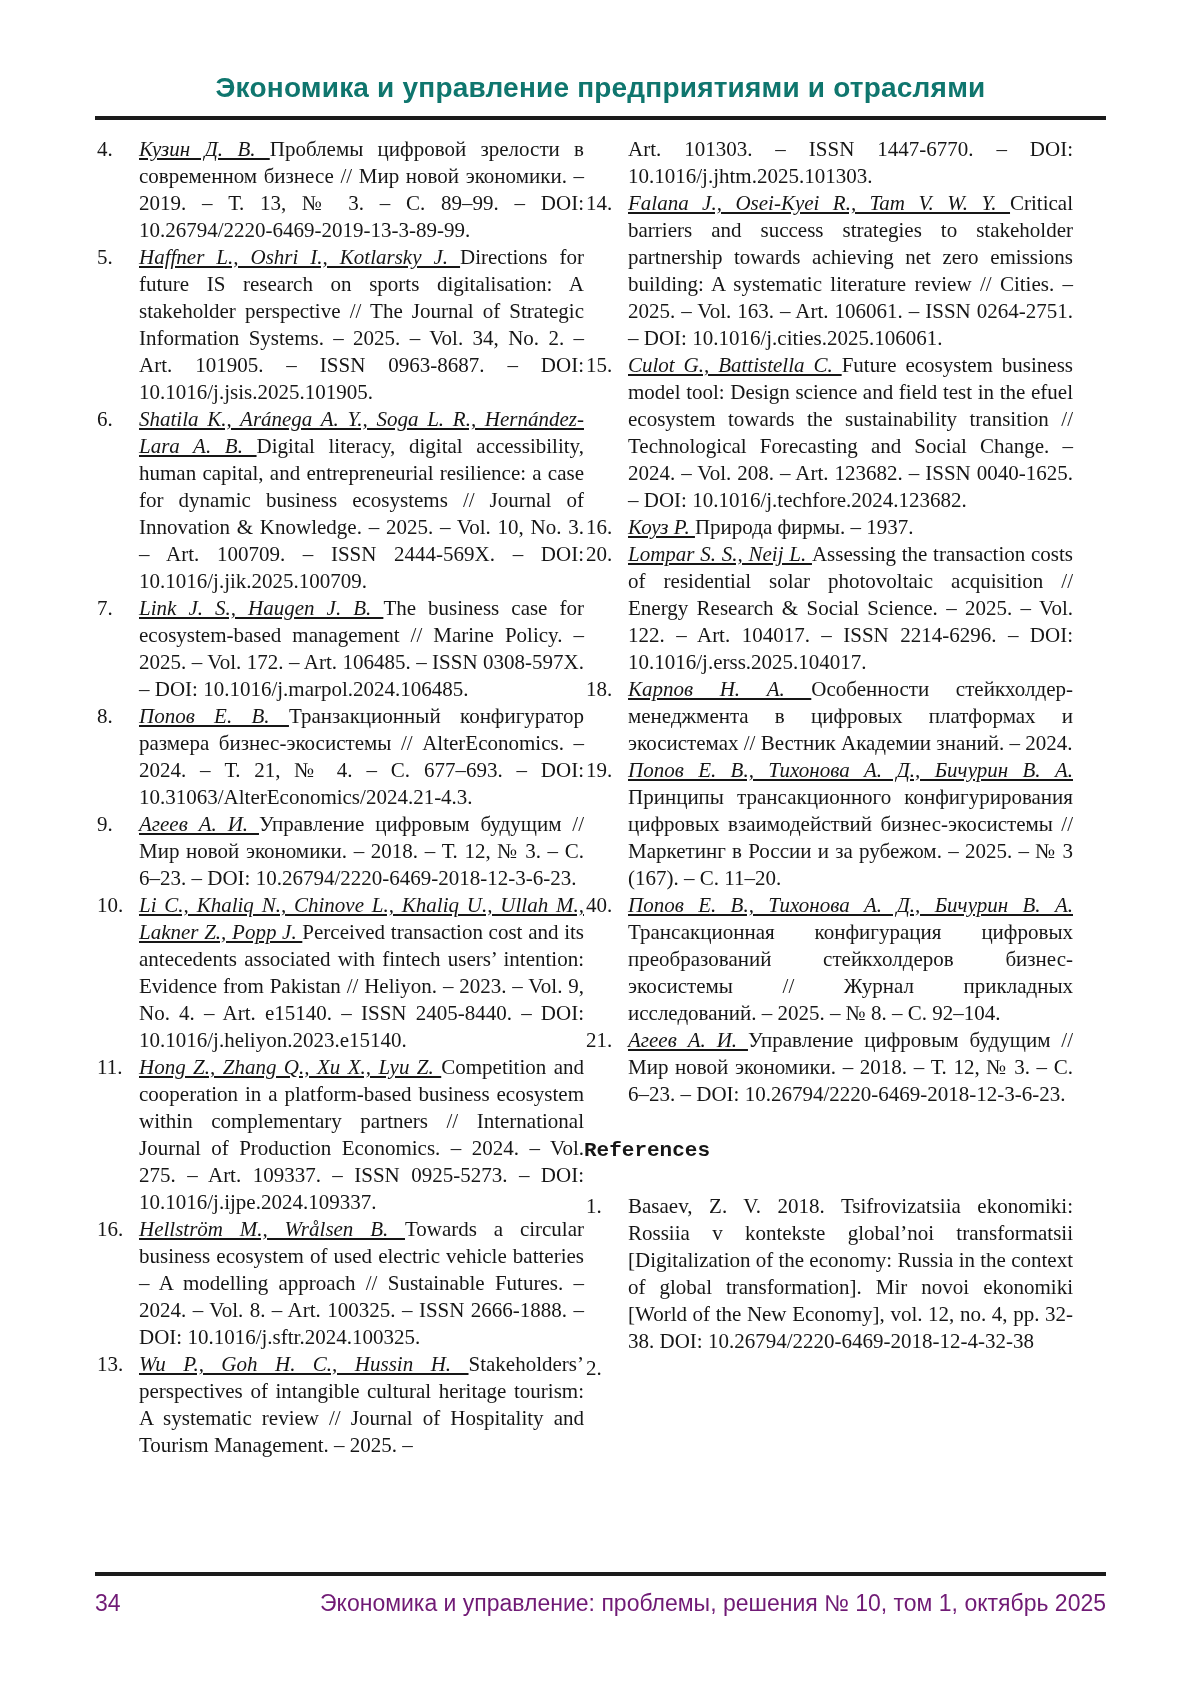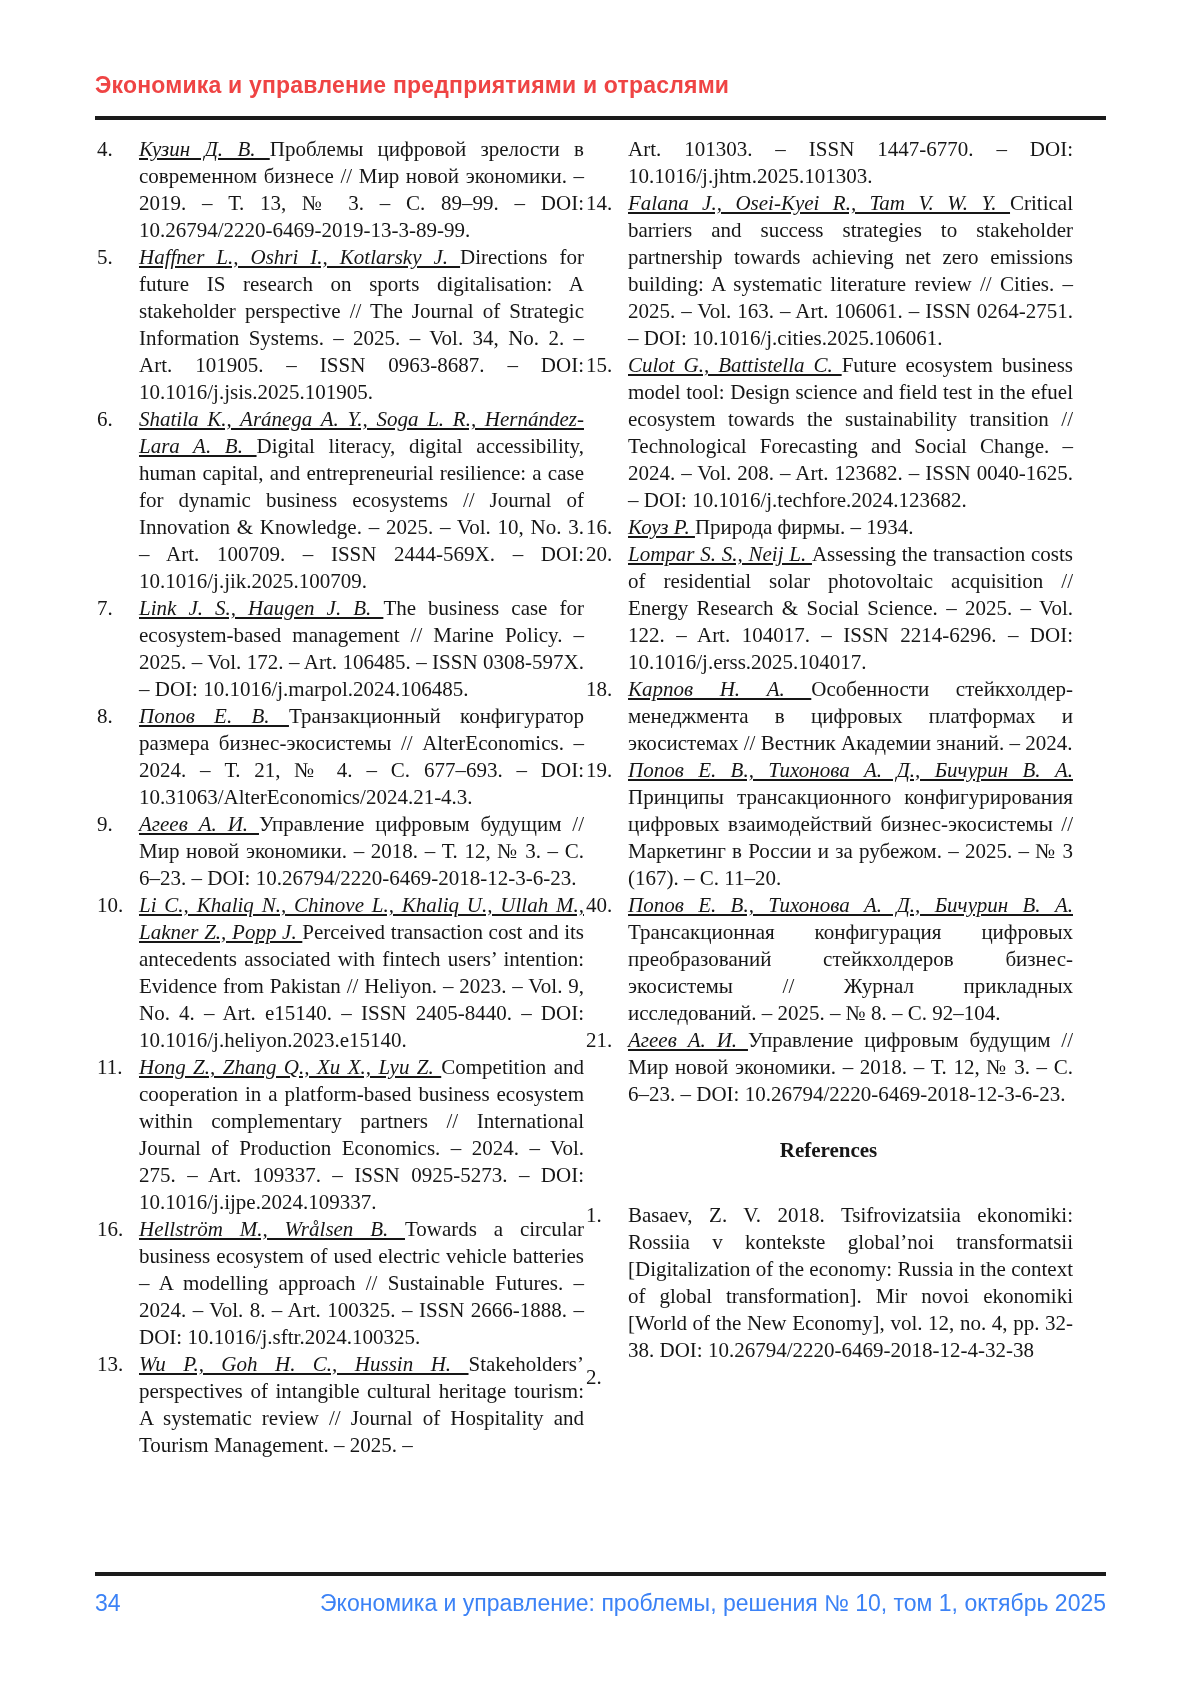--- a/index.html
+++ b/index.html
@@ -12,23 +12,24 @@
     color: #151515;
     overflow: hidden;
   }
   .running-head {
     position: absolute;
     left: 95px;
     top: 72px;
     width: 1011px;
     font-family: "Liberation Sans", sans-serif;
     font-weight: bold;
-    font-size: 23px;
+    font-size: 28px;
     letter-spacing: 0.2px;
-    color: #ef4444;
+    color: #0f766e;
+    text-align: center;
   }
   .head-rule, .foot-rule {
     position: absolute;
     left: 95px;
     width: 1011px;
     height: 4px;
     background: #1b1b1b;
   }
   .head-rule { top: 116px; }
   .foot-rule { top: 1572px; }
@@ -50,32 +51,33 @@
   }
   .ref .num {
     position: absolute;
     left: 2px;
     top: 0;
     font-style: normal;
   }
   .authors { font-style: italic; text-decoration: underline; }
   .refs-heading {
     font-weight: bold;
-    text-align: center;
+    text-align: left;
     margin-top: 29px;
-    margin-bottom: 38px;
+    margin-bottom: 29px;
+    font-family: Liberation Mono, monospace;
   }
   .footer {
     position: absolute;
     left: 95px;
     top: 1590px;
     width: 1011px;
     font-family: "Liberation Sans", sans-serif;
     font-size: 23px;
-    color: #3b82f6;
+    color: #701a75;
     display: flex;
     justify-content: space-between;
     align-items: baseline;
   }
 </style>
 </head>
 <body>
 
 <div class="page">
 
@@ -94,21 +96,21 @@
       <div class="ref"><span class="num">11.</span><span class="authors">Hong Z., Zhang Q., Xu X., Lyu Z. </span><span>Competition and cooperation in a platform-based business ecosystem within complementary partners // International Journal of Production Economics. – 2024. – Vol. 275. – Art. 109337. – ISSN 0925-5273. – DOI: 10.1016/j.ijpe.2024.109337.</span></div>
       <div class="ref"><span class="num">16.</span><span class="authors">Hellström M., Wrålsen B. </span><span>Towards a circular business ecosystem of used electric vehicle batteries – A modelling approach // Sustainable Futures. – 2024. – Vol. 8. – Art. 100325. – ISSN 2666-1888. – DOI: 10.1016/j.sftr.2024.100325.</span></div>
       <div class="ref"><span class="num">13.</span><span class="authors">Wu P., Goh H. C., Hussin H. </span><span>Stakeholders’ perspectives of intangible cultural heritage tourism: A systematic review // Journal of Hospitality and Tourism Management. – 2025. –</span></div>
     </div>
 
   <div class="col col-right">
     <div id="right-items-top">
         <div class="ref"><span class="num"></span><span>Art. 101303. – ISSN 1447-6770. – DOI: 10.1016/j.jhtm.2025.101303.</span></div>
         <div class="ref"><span class="num">14.</span><span class="authors">Falana J., Osei-Kyei R., Tam V. W. Y. </span><span>Critical barriers and success strategies to stakeholder partnership towards achieving net zero emissions building: A systematic literature review // Cities. – 2025. – Vol. 163. – Art. 106061. – ISSN 0264-2751. – DOI: 10.1016/j.cities.2025.106061.</span></div>
         <div class="ref"><span class="num">15.</span><span class="authors">Culot G., Battistella C. </span><span>Future ecosystem business model tool: Design science and field test in the efuel ecosystem towards the sustainability transition // Technological Forecasting and Social Change. – 2024. – Vol. 208. – Art. 123682. – ISSN 0040-1625. – DOI: 10.1016/j.techfore.2024.123682.</span></div>
-        <div class="ref"><span class="num">16.</span><span class="authors">Коуз Р. </span><span>Природа фирмы. – 1934.</span></div>
+        <div class="ref"><span class="num">16.</span><span class="authors">Коуз Р. </span><span>Природа фирмы. – 1937.</span></div>
         <div class="ref"><span class="num">20.</span><span class="authors">Lompar S. S., Neij L. </span><span>Assessing the transaction costs of residential solar photovoltaic acquisition // Energy Research &amp; Social Science. – 2025. – Vol. 122. – Art. 104017. – ISSN 2214-6296. – DOI: 10.1016/j.erss.2025.104017.</span></div>
         <div class="ref"><span class="num">18.</span><span class="authors">Карпов Н. А. </span><span>Особенности стейкхолдер-менеджмента в цифровых платформах и экосистемах // Вестник Академии знаний. – 2024.</span></div>
         <div class="ref"><span class="num">19.</span><span class="authors">Попов Е. В., Тихонова А. Д., Бичурин В. А. </span><span>Принципы трансакционного конфигурирования цифровых взаимодействий бизнес-экосистемы // Маркетинг в России и за рубежом. – 2025. – № 3 (167). – С. 11–20.</span></div>
         <div class="ref"><span class="num">40.</span><span class="authors">Попов Е. В., Тихонова А. Д., Бичурин В. А. </span><span>Трансакционная конфигурация цифровых преобразований стейкхолдеров бизнес-экосистемы // Журнал прикладных исследований. – 2025. – № 8. – С. 92–104.</span></div>
         <div class="ref"><span class="num">21.</span><span class="authors">Агеев А. И. </span><span>Управление цифровым будущим // Мир новой экономики. – 2018. – Т. 12, № 3. – С. 6–23. – DOI: 10.26794/2220-6469-2018-12-3-6-23.</span></div>
       </div>
     <div class="refs-heading">References</div>
     <div id="right-items-en">
         <div class="ref"><span class="num">1.</span><span>Basaev, Z. V. 2018. Tsifrovizatsiia ekonomiki: Rossiia v kontekste global’noi transformatsii [Digitalization of the economy: Russia in the context of global transformation]. Mir novoi ekonomiki [World of the New Economy], vol. 12, no. 4, pp. 32-38. DOI: 10.26794/2220-6469-2018-12-4-32-38</span></div>
         <div class="ref"><span class="num">2.</span></div>

